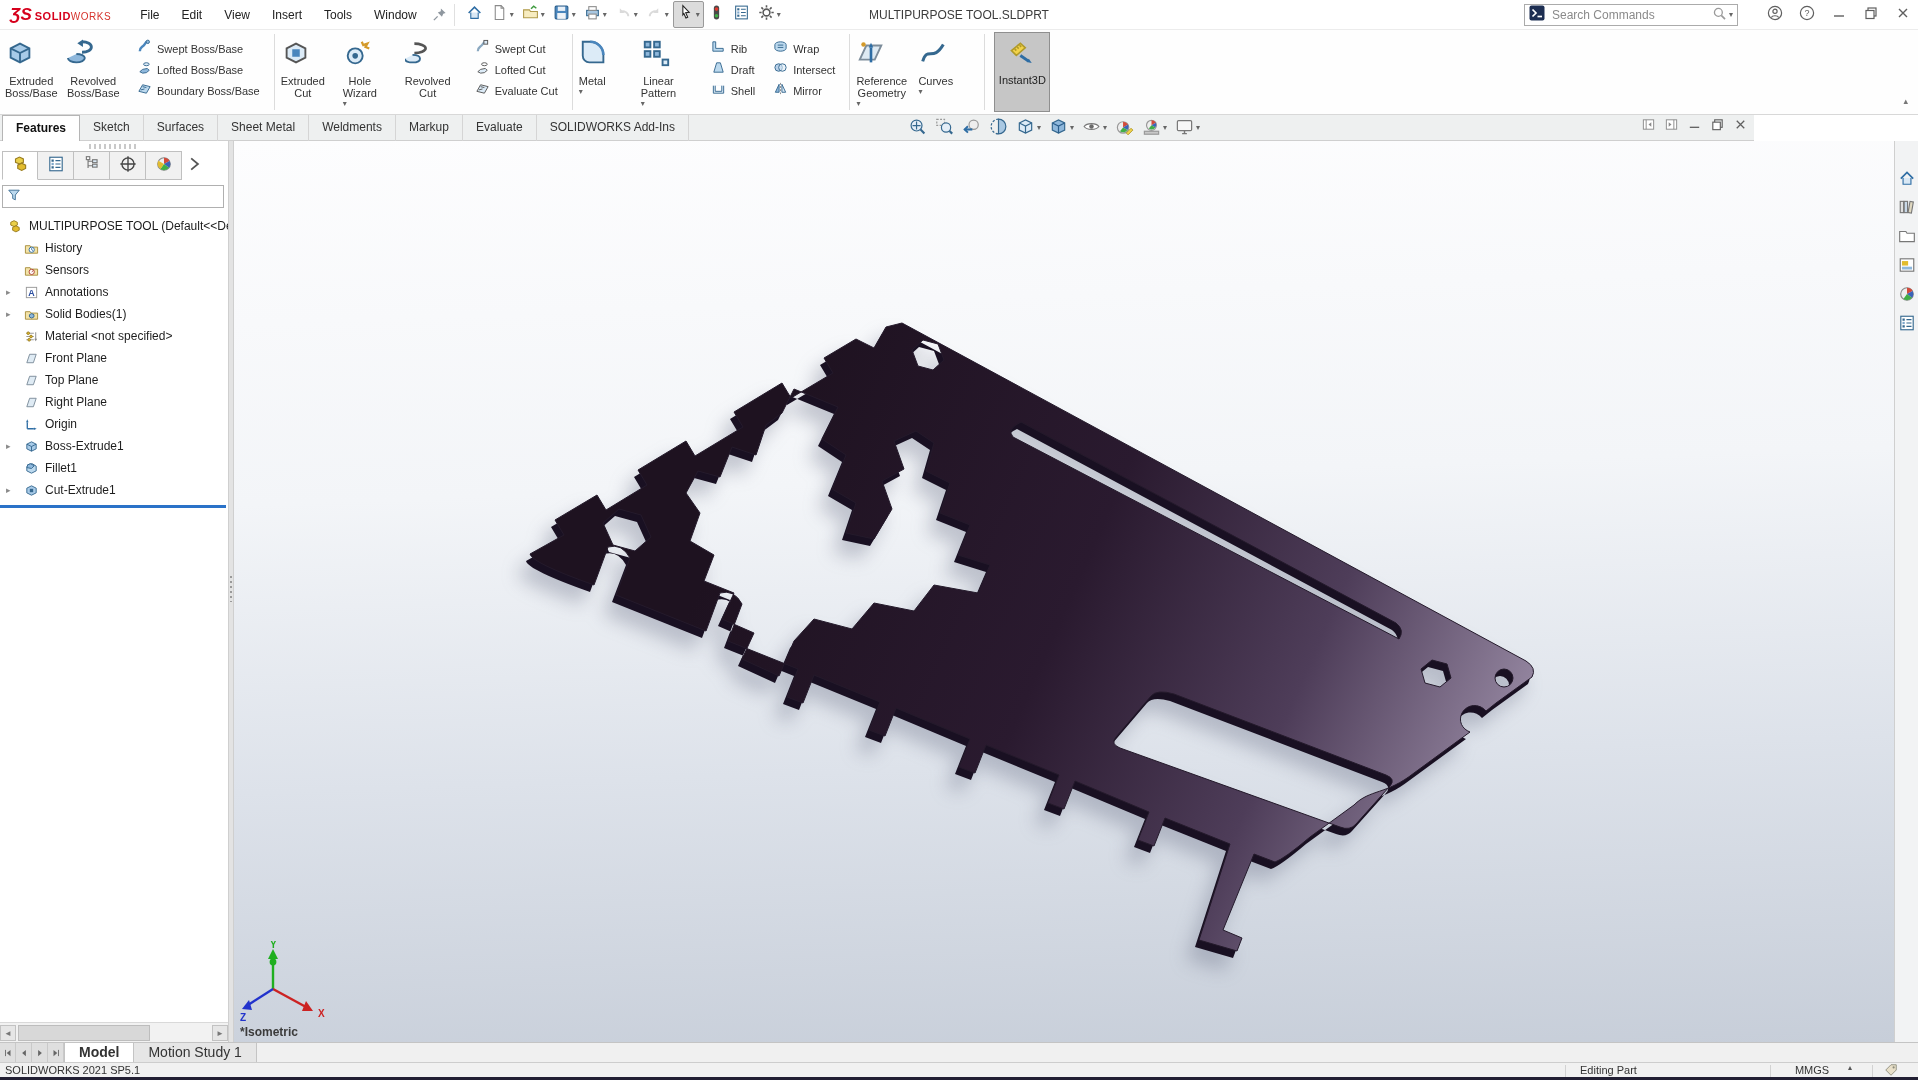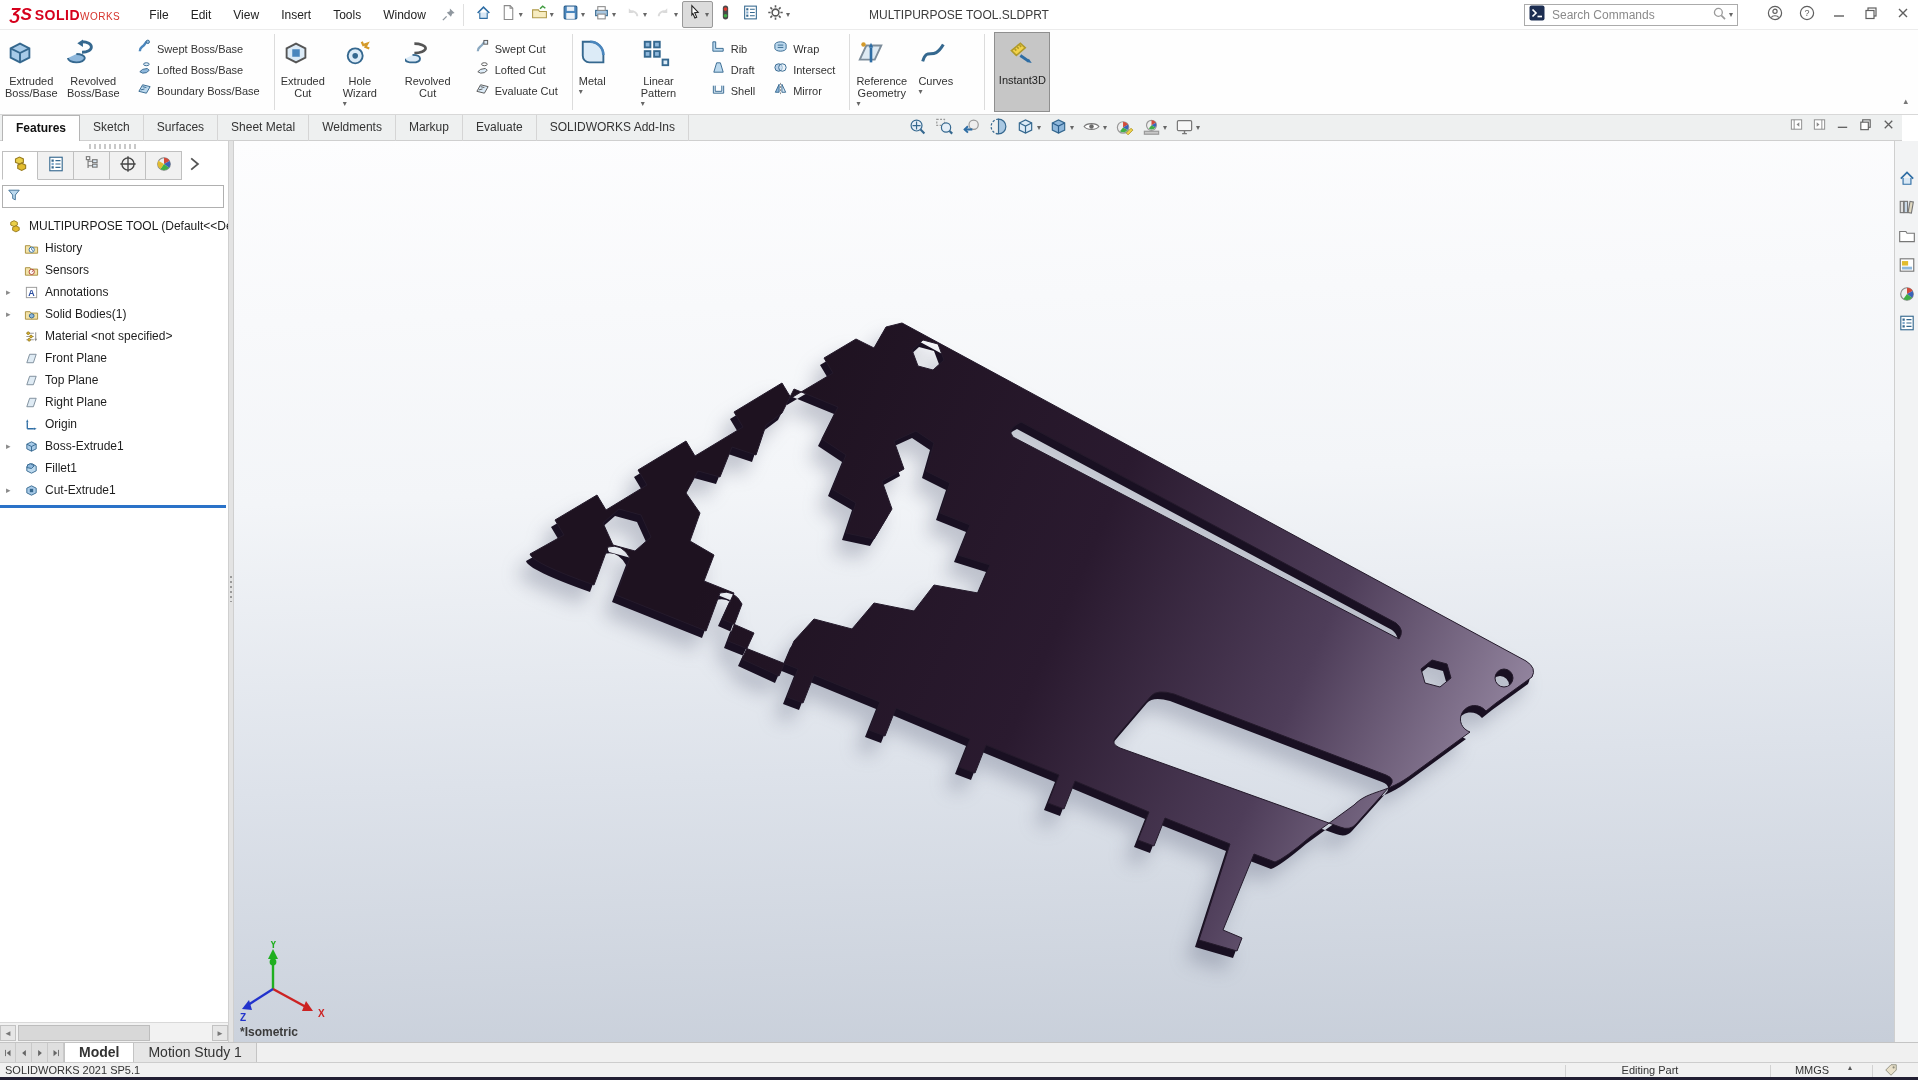--- a/index.html
+++ b/index.html
@@ -3,21 +3,21 @@
 <meta charset="utf-8">
 <style>
   html,body{margin:0;padding:0;background:#888;}
   *{box-sizing:border-box;font-family:"Liberation Sans",sans-serif;}
   #root{position:relative;width:1918px;height:1080px;background:#fff;overflow:hidden;font-family:"Liberation Sans",sans-serif;}
   .abs{position:absolute;}
   
   #menubar{left:0;top:0;width:1918px;height:30px;background:#ffffff;border-bottom:1px solid #ececec;display:flex;align-items:center;}
   #logo{display:flex;align-items:baseline;margin-left:10px;cursor:default;}
   #logo .mark{color:#d6001c;font-size:17px;font-weight:bold;font-style:italic;margin-right:3px;text-align:center;}
-  #logo .b{color:#d6001c;font-size:14px;font-weight:bold;letter-spacing:.5px;}
+  #logo .b{color:#d6001c;font-size:11px;font-weight:bold;letter-spacing:.5px;}
   #logo .l{color:#d6332c;font-size:10px;letter-spacing:.5px;}
   #menus{display:flex;margin-left:18px;}
   .menu-item{padding:0 11px;font-size:12px;color:#222;line-height:30px;cursor:default;}
   #pin-wrap{margin-left:4px;display:flex;align-items:center;}
   .vsep{width:1px;height:22px;background:#e0e0e0;margin:0 7px;}
   #quickbar{display:flex;align-items:center;}
   .qb-btn{display:flex;align-items:center;padding:2px 3px;border:1px solid transparent;border-radius:2px;}
   .qb-btn.active{background:#dcdcdc;border-color:#9a9a9a;}
   .qb-btn.disabled svg{opacity:.55;}
   .caret{font-size:8px;color:#666;margin-left:2px;line-height:8px;}
@@ -34,21 +34,21 @@
   .big-btn{width:62px;display:flex;flex-direction:column;align-items:flex-start;justify-content:flex-start;padding-top:5px;border:1px solid transparent;}
   .big-btn .lbl{font-size:11px;color:#333;text-align:center;line-height:12px;margin-top:3px;}
   .big-btn .bcaret{font-size:8px;color:#666;margin-top:1px;line-height:8px;}
   .small-col{display:flex;flex-direction:column;justify-content:flex-start;padding-top:6px;margin:0 4px;}
   .small-btn{display:flex;align-items:center;height:21px;padding:0 4px;border:1px solid transparent;}
   .small-btn .lbl{font-size:11px;color:#333;margin-left:5px;white-space:nowrap;}
   #instant3d{width:56px;margin-left:4px;background:#c6c6c6;border:1px solid #8f8f8f;display:flex;flex-direction:column;align-items:center;padding-top:7px;}
   #instant3d .lbl{font-size:11px;color:#222;margin-top:4px;}
   #ribbon-collapse{position:absolute;right:10px;top:96px;font-size:9px;color:#777;}
   
-  #tabband{left:0;top:115px;width:1902px;height:26px;background:#eef0f0;border-bottom:1px solid #cfcfcf;}
+  #tabband{left:0;top:115px;width:1754px;height:26px;background:#eef0f0;border-bottom:1px solid #cfcfcf;}
   #cmdtabs{position:absolute;left:2px;top:0;height:26px;display:flex;}
   .cmdtab{padding:0 13px;font-size:12px;color:#333;line-height:25px;border-right:1px solid #d5d5d5;white-space:nowrap;}
   .cmdtab.active{background:#ffffff;border:1px solid #b5b5b5;border-bottom:none;font-weight:bold;color:#111;}
   #headsup{position:absolute;left:905px;top:1px;height:24px;display:flex;align-items:center;gap:2px;}
   .hud-btn{display:flex;align-items:center;padding:1px 2px;border:1px solid transparent;border-radius:2px;}
   #doc-controls{position:absolute;right:6px;top:2px;display:flex;align-items:center;gap:8px;}
   
   #leftpanel{left:0;top:141px;width:228px;height:901px;background:#ffffff;overflow:hidden;}
   #panel-grip{position:absolute;left:89px;top:3px;width:50px;height:5px;background:repeating-linear-gradient(90deg,#c9c9c9 0 2px,transparent 2px 5px);}
   #fmtabs{position:absolute;left:2px;top:10px;display:flex;height:30px;}
@@ -78,21 +78,21 @@
   
   #taskpane{left:1894px;top:141px;width:24px;height:901px;background:#f2f3f4;border-left:1px solid #cfcfcf;display:flex;flex-direction:column;align-items:center;padding-top:28px;gap:7px;}
   .tp-btn{width:22px;height:22px;display:flex;align-items:center;justify-content:center;}
   
   #tabsrow{left:0;top:1042px;width:1918px;height:20px;background:#f0f0f0;border-top:1px solid #c4c4c4;display:flex;align-items:stretch;}
   .navbtn{width:16px;border-right:1px solid #c9c9c9;background:#dfdfdf;display:flex;align-items:center;justify-content:center;color:#666;font-size:8px;}
   .doctab{padding:0 14px;font-size:14px;line-height:19px;color:#333;background:#e6e6e6;border-right:1px solid #c4c4c4;white-space:nowrap;}
   .doctab.active{background:#ffffff;font-weight:bold;border-left:1px solid #c4c4c4;}
   #statusbar{left:0;top:1062px;width:1918px;height:26px;background:#f1f1f1;border-top:1px solid #cdcdcd;font-size:11px;color:#333;}
   #sb-left{position:absolute;left:5px;top:1px;}
-  #sb-mode{position:absolute;left:1580px;top:1px;width:140px;text-align:center;}
+  #sb-mode{position:absolute;left:1580px;top:1px;width:140px;}
   #sb-units{position:absolute;left:1782px;top:1px;width:60px;text-align:center;}
   #sb-caret{position:absolute;left:1848px;top:0px;font-size:8px;color:#555;}
   #sb-tag{position:absolute;left:1884px;top:0px;}
   .sb-div{position:absolute;top:2px;width:1px;height:12px;background:#d2d2d2;}
   #darkstrip{left:0;top:1077px;width:1918px;height:3px;background:#221f33;}
 </style>
 </head>
 <body>
 
 <div id="root">

